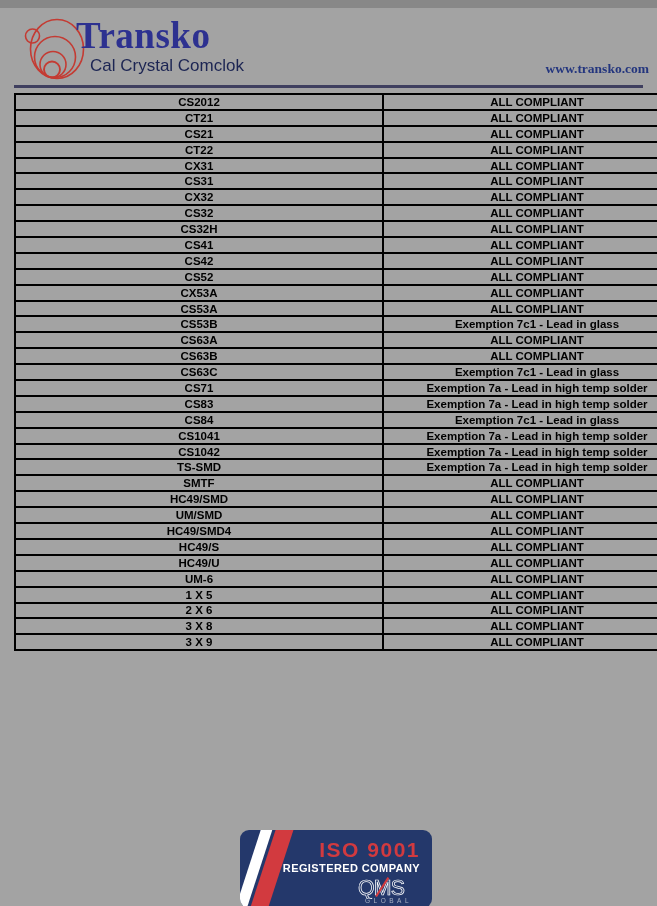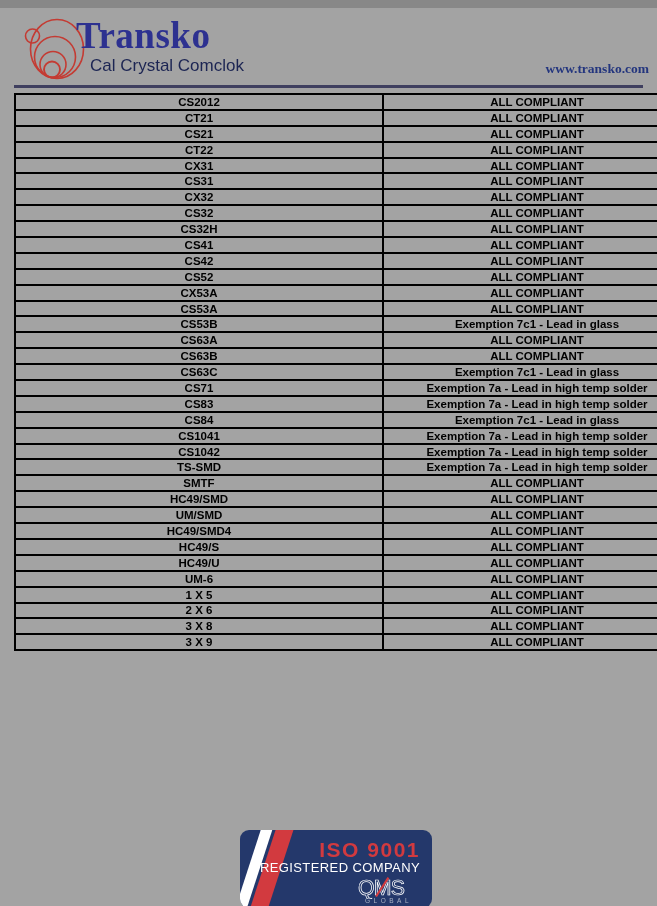--- a/index.html
+++ b/index.html
@@ -53,21 +53,21 @@
   }
   .stripe{position:absolute;top:-20px;height:120px;z-index:0;}
   .stripe-white{left:8px;width:11px;background:#fff;transform:rotate(18deg);}
   .stripe-red{left:23px;width:17px;background:var(--c-badge-red);transform:rotate(18deg);}
   .badge-title{
     position:relative;z-index:1;color:var(--c-badge-red);
     font-size:21px;font-weight:bold;letter-spacing:1.5px;line-height:23px;
   }
   .badge-subtitle{
     position:relative;z-index:1;color:#fff;
-    font-size:13px;font-weight:normal;letter-spacing:0.4px;line-height:14px;
+    font-size:11px;font-weight:bold;letter-spacing:0.4px;line-height:14px;
   }
   .qms{position:relative;z-index:1;margin-top:1px;margin-right:2px;}
   .badge-orgsub{
     position:relative;z-index:1;color:#A9B2C4;
     font-size:6.5px;letter-spacing:3.5px;margin-right:8px;margin-top:-2px;
   }
 </style>
 </head>
 <body>
 

